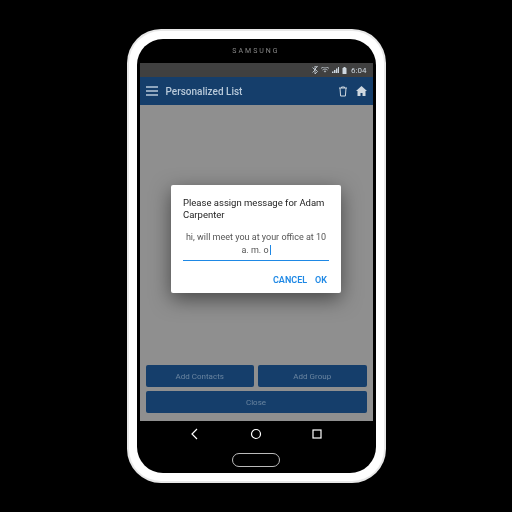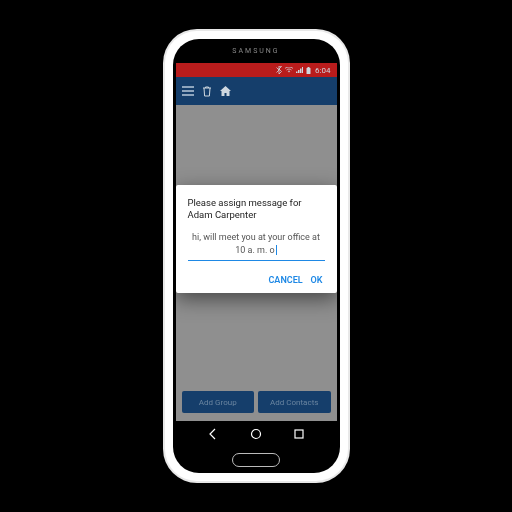--- a/index.html
+++ b/index.html
@@ -7,21 +7,21 @@
       width: 512px;
       height: 512px;
       background: #000;
       display: flex;
       align-items: center;
       justify-content: center;
       font-family: Roboto, Arial, sans-serif;
       overflow: hidden;
     }
     .phone {
-      width: 183px;
+      width: 255px;
       height: 450px;
       background: #fff;
       border-radius: 32px;
       padding: 8px;
       box-shadow: 0 0 0 2px #e8e8e8, 0 8px 30px rgba(0,0,0,0.5);
       position: relative;
     }
     .phone-inner {
       width: 100%;
       height: 100%;
@@ -43,21 +43,21 @@
       position: absolute;
       top: 24px;
       left: 3px;
       right: 3px;
       bottom: 26px;
       background: #8f8f8f;
       overflow: hidden;
     }
     .status-bar {
       height: 14px;
-      background: #b91c1c;
+      background: #404040;
       display: flex;
       align-items: center;
       justify-content: flex-end;
       padding: 0 6px;
       gap: 4px;
       color: #cfd8e0;
       font-size: 8px;
     }
     .status-icons { display:flex; gap:3px; align-items:center; }
     .status-icons svg { display:block; }
@@ -189,32 +189,34 @@
               <rect x="1.5" y="0" width="2" height="1" fill="#cfd8e0"></rect>
             </svg>
         </div>
         <span>6:04</span>
       </div>
 
       <div class="app-bar">
         <svg width="12" height="10" viewBox="0 0 12 10">
             <path d="M0 1h12M0 5h12M0 9h12" stroke="#b8c9da" stroke-width="1.5"></path>
           </svg>
+        <span class="title">Personalized List</span>
         <svg width="10" height="11" viewBox="0 0 10 11">
             <path d="M1 2h8M3.5 2V1h3v1M2 2l.6 8h4.8L8 2" stroke="#cfd8e0" stroke-width="1" fill="none"></path>
           </svg>
         <svg width="11" height="10" viewBox="0 0 11 10">
             <path d="M5.5 0L0 5h1.5v5h3V7h2v3h3V5H11z" fill="#cfd8e0"></path>
           </svg>
       </div>
 
       <div class="content-area">
         <div class="bottom-buttons">
+          <div class="btn">Add Contacts</div>
           <div class="btn">Add Group</div>
-          <div class="btn">Add Contacts</div>
+          <div class="btn full">Close</div>
         </div>
       </div>
 
       <div class="nav-bar">
         <svg width="12" height="12" viewBox="0 0 12 12">
             <path d="M8 1L3 6l5 5" stroke="#fff" stroke-width="1.2" fill="none"></path>
           </svg>
         <svg width="12" height="12" viewBox="0 0 12 12">
             <circle cx="6" cy="6" r="4.5" stroke="#fff" stroke-width="1.2" fill="none"></circle>
           </svg>

